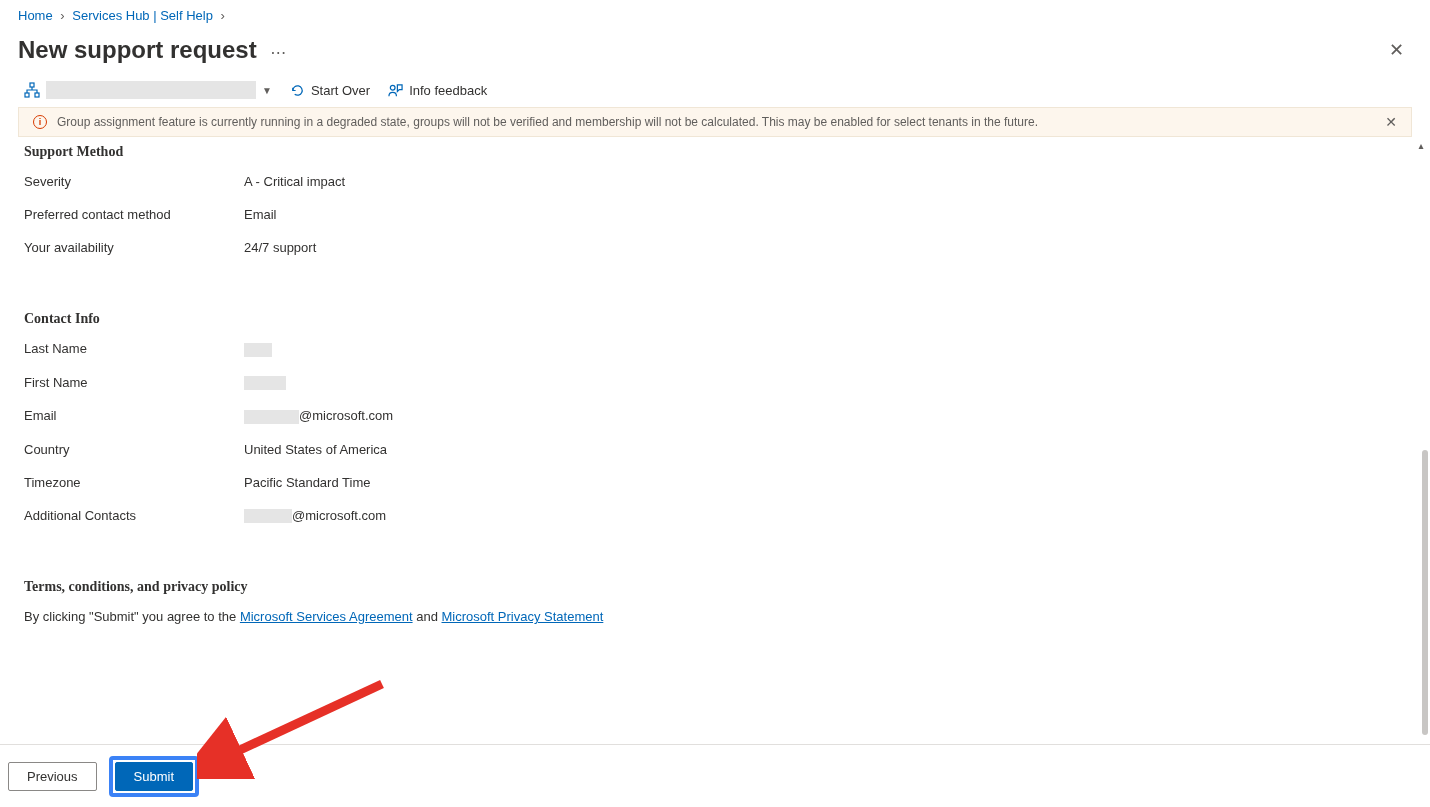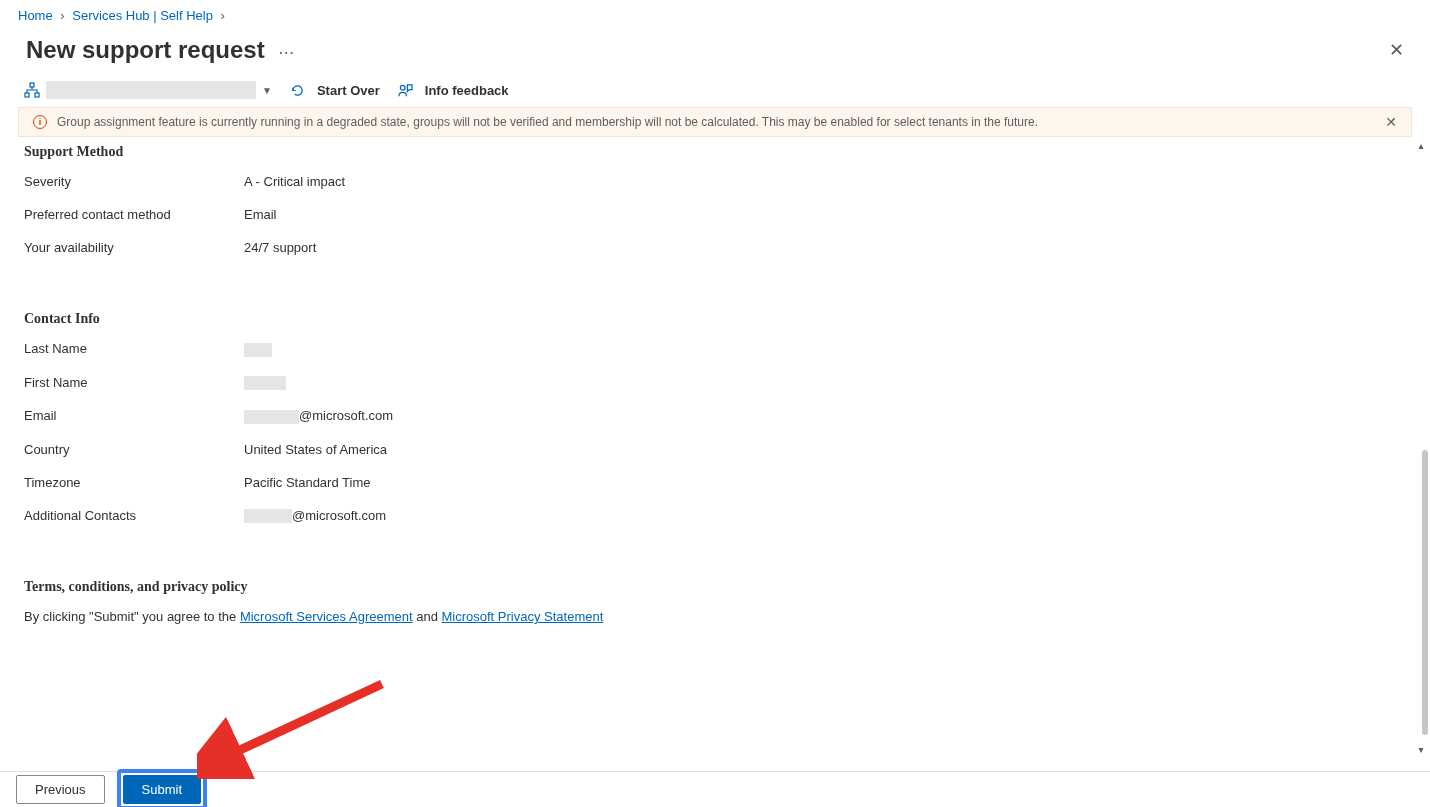--- a/index.html
+++ b/index.html
@@ -26,21 +26,21 @@
       text-decoration: none;
     }
     .breadcrumb .sep {
       color: #605e5c;
       margin: 0 4px;
     }
     .header {
       display: flex;
       align-items: center;
       justify-content: space-between;
-      padding: 4px 18px 8px 26px;
+      padding: 4px 18px 8px 18px;
       gap: 44px;
     }
     .header h1 {
       font-size: 24px;
       font-weight: 600;
       color: #323130;
       display: inline-block;
     }
     .header .ellipsis {
       margin-left: 10px;
@@ -74,24 +74,23 @@
       height: 18px;
       background: #e5e5e5;
     }
     .toolbar .chevron {
       color: #605e5c;
       font-size: 10px;
     }
     .toolbar .tool-btn {
       display: flex;
       align-items: center;
-      gap: 12px;
-      cursor: pointer;
-      color: #323130;
-      font-weight: bold;
+      gap: 6px;
+      cursor: pointer;
+      color: #323130;
     }
     .toolbar .tool-btn svg {
       color: #0067b8;
     }
     .notice {
       background: #fdf6ed;
       border: 1px solid #f0e6d6;
       padding: 6px 14px;
       margin: 0 18px;
       display: flex;
@@ -166,25 +165,25 @@
     }
     .terms-text a {
       color: #0067b8;
       text-decoration: underline;
     }
     .footer {
       position: absolute;
       bottom: 0;
       left: 0;
       right: 0;
-      height: 36px;
+      height: 63px;
       border-top: 1px solid #e1dfdd;
       display: flex;
       align-items: center;
-      padding-left: 16px;
+      padding-left: 8px;
       gap: 12px;
       background: #fff;
     }
     .btn {
       padding: 6px 18px;
       font-size: 13px;
       cursor: pointer;
       border-radius: 2px;
     }
     .btn-secondary {

